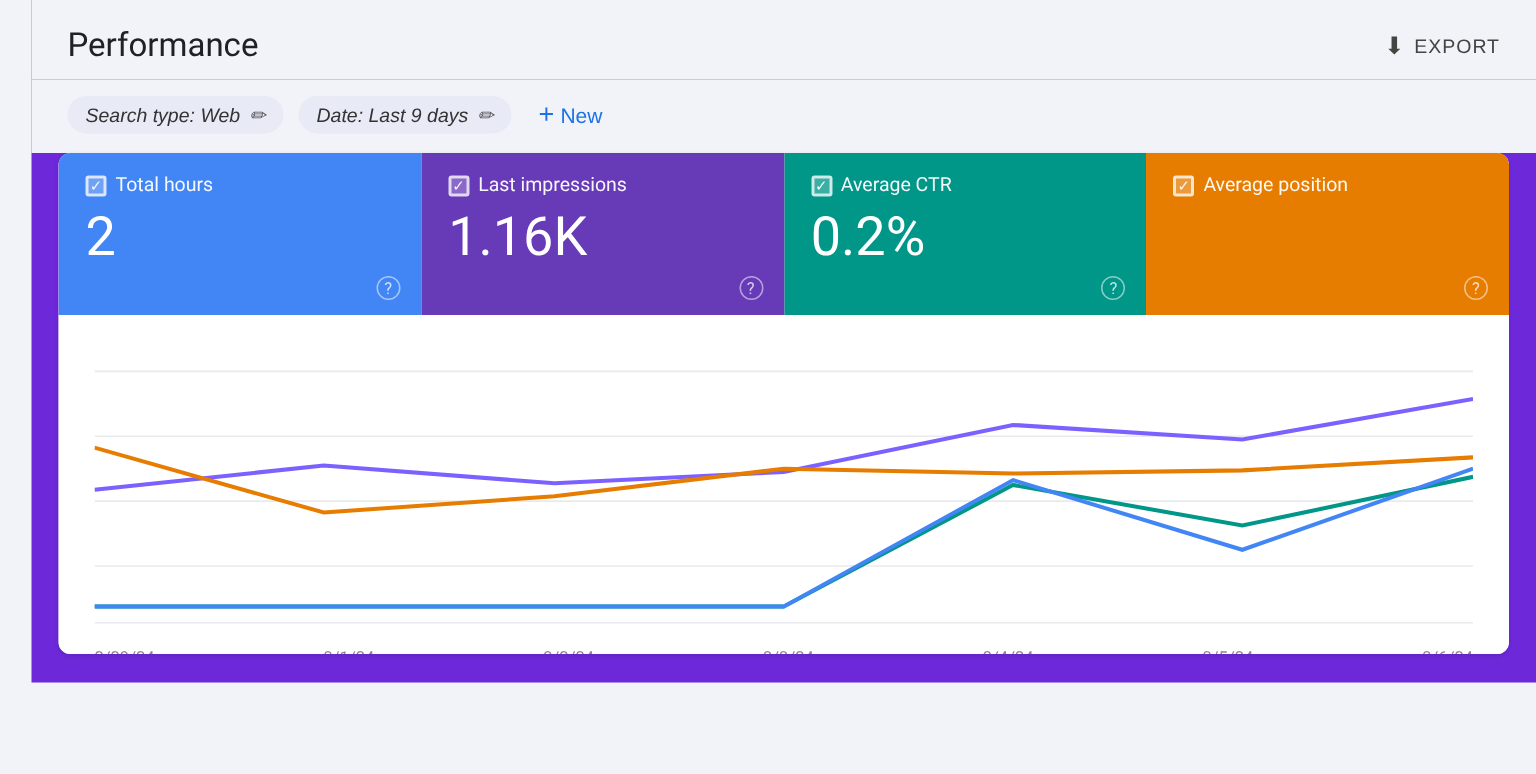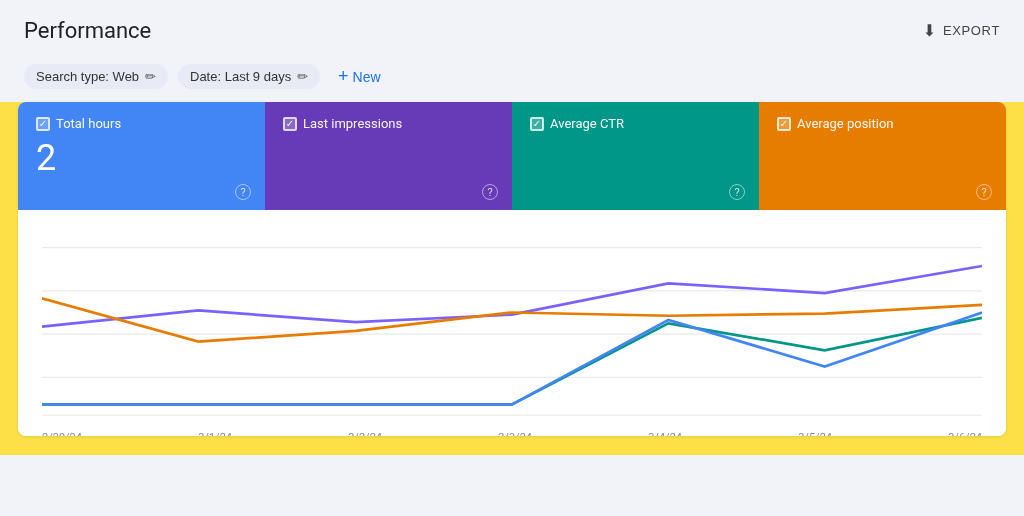--- a/index.html
+++ b/index.html
@@ -6,23 +6,24 @@
     body {
       font-family: 'Google Sans', Roboto, Arial, sans-serif;
       background: #f1f3f9;
       width: 1024px;
       height: 516px;
       overflow: hidden;
       font-size: 14px;
       color: #333;
     }
     .page {
-      background: #fde047;
+      background: #6d28d9;
       padding: 0;
       height: 455px;
+      margin-left: 21px;
     }
     .header {
       display: flex;
       align-items: center;
       justify-content: space-between;
       padding: 18px 24px 10px 24px;
       background: #f1f3f9;
     }
     .header-title {
       font-size: 22px;
@@ -52,20 +53,21 @@
       display: flex;
       align-items: flex-end;
       gap: 6px;
       background: #e8eaf6;
       border-radius: 20px;
       padding: 5px 12px;
       font-size: 13px;
       color: #333;
       cursor: pointer;
       border: none;
+      font-style: italic;
     }
     .filter-chip .edit-icon {
       color: #555;
       font-size: 13px;
     }
     .new-btn {
       display: flex;
       align-items: center;
       gap: 4px;
       background: none;
@@ -198,28 +200,30 @@
         </div>
         <div class="metric-value">2</div>
         <div class="metric-help">?</div>
       </div>
 
       <div class="metric-card purple">
         <div class="metric-header">
           <span class="metric-checkbox">✓</span>
           <span>Last impressions</span>
         </div>
+        <div class="metric-value">1.16K</div>
         <div class="metric-help">?</div>
       </div>
 
       <div class="metric-card teal">
         <div class="metric-header">
           <span class="metric-checkbox">✓</span>
           <span>Average CTR</span>
         </div>
+        <div class="metric-value">0.2%</div>
         <div class="metric-help">?</div>
       </div>
 
       <div class="metric-card orange">
         <div class="metric-header">
           <span class="metric-checkbox">✓</span>
           <span>Average position</span>
         </div>
         <div class="metric-help">?</div>
       </div>

